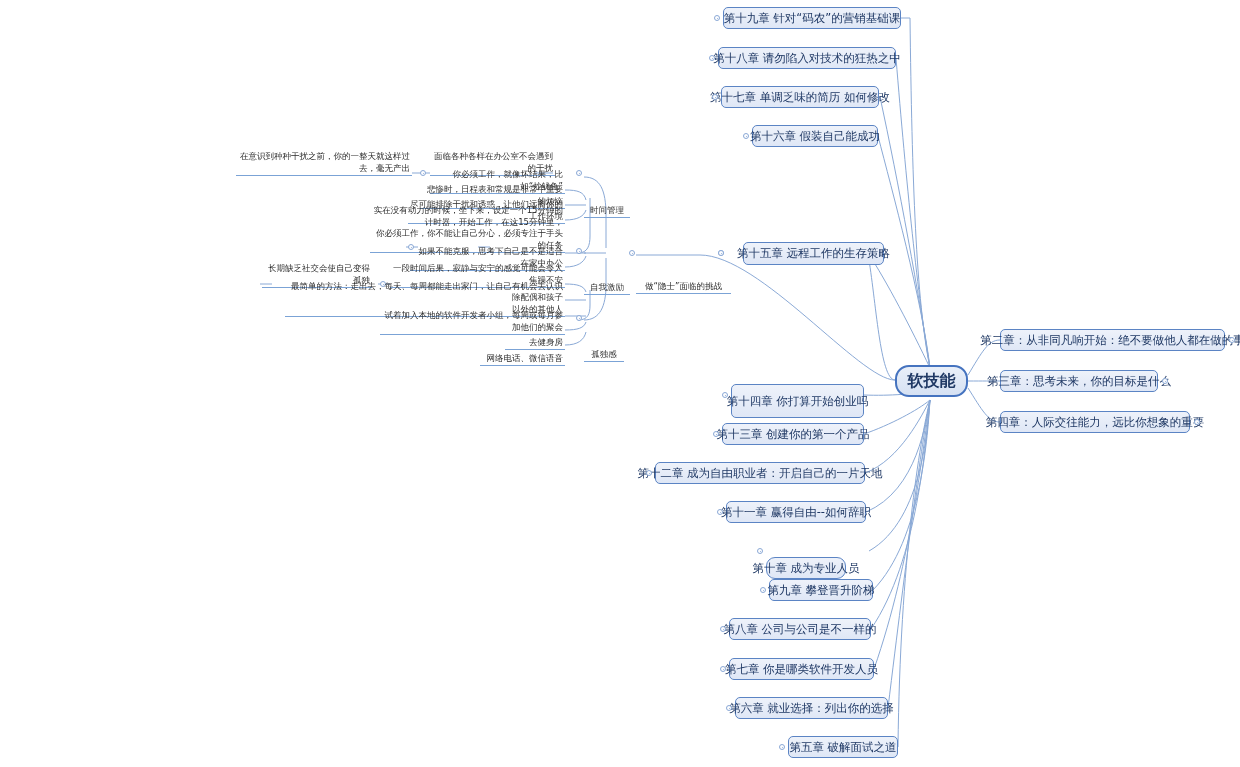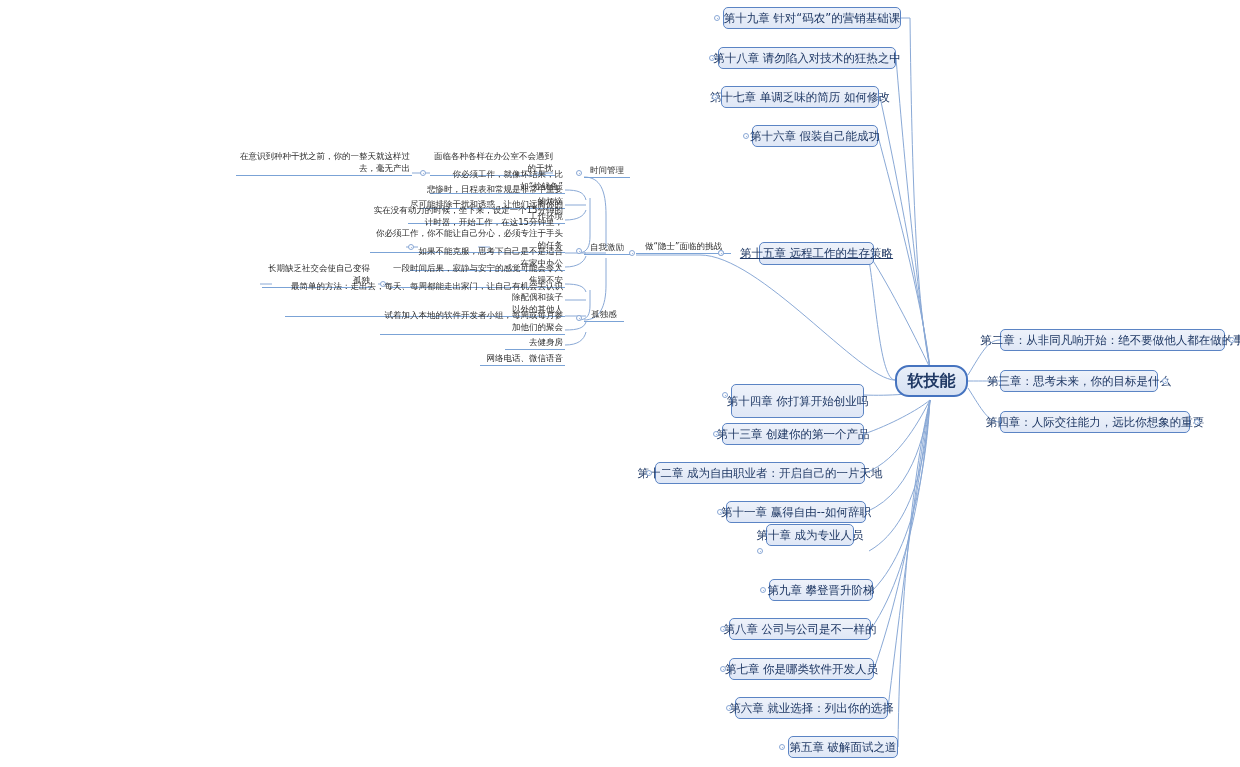--- a/index.html
+++ b/index.html
@@ -28,21 +28,21 @@
   
   .tnode{
     position:absolute;box-sizing:border-box;
     color:#2b2b2b;font-size:8.5px;line-height:1.35;
     border-bottom:1px solid #7ba3d6;
     white-space:pre-line;padding:0 2px 1px 2px;
     display:flex;align-items:flex-end;
   }
   .tnode.lbl{font-size:8.5px;color:#333;}
   .tnode.right{justify-content:flex-end;text-align:right;}
-  .tnode.center{justify-content:center;text-align:center;}
+  .tnode.center{justify-content:center;text-align:center;margin-top:40px;}
 
   
   .handle{
     position:absolute;width:6px;height:6px;border-radius:50%;
     border:1px solid #8aa9d6;background:#fdfdfe;box-sizing:border-box;
   }
   .handle::after{
     content:"";position:absolute;left:1.5px;top:1.5px;
     width:1px;height:1px;background:#8aa9d6;border-radius:50%;
   }
@@ -126,21 +126,21 @@
     <div class="node" style="left:721px;top:86px;width:158px;height:22px;">
       <span>第十七章 单调乏味的简历 如何修改</span>
       </div>
     <div class="handle" style="left:712px;top:94px;"></div>
 
     <div class="node" style="left:752px;top:125px;width:126px;height:22px;">
       <span>第十六章 假装自己能成功</span>
       </div>
     <div class="handle" style="left:743px;top:133px;"></div>
 
-    <div class="node" style="left:759px;top:242px;width:115px;height:23px;text-decoration:underline;">
+    <div class="node" style="left:743px;top:242px;width:141px;height:23px;">
       <span>第十五章 远程工作的生存策略</span>
       </div>
     <div class="handle" style="left:718px;top:250px;"></div>
 
     <div class="node" style="left:731px;top:384px;width:133px;height:34px;">
       <span>第十四章 你打算开始创业吗</span>
       </div>
     <div class="handle" style="left:722px;top:392px;"></div>
 
     <div class="node" style="left:722px;top:423px;width:142px;height:22px;">
@@ -151,21 +151,21 @@
     <div class="node" style="left:655px;top:462px;width:210px;height:22px;">
       <span>第十二章 成为自由职业者：开启自己的一片天地</span>
       </div>
     <div class="handle" style="left:646px;top:470px;"></div>
 
     <div class="node" style="left:726px;top:501px;width:140px;height:22px;">
       <span>第十一章 赢得自由--如何辞职</span>
       </div>
     <div class="handle" style="left:717px;top:509px;"></div>
 
-    <div class="node" style="left:766px;top:524px;width:88px;height:22px;">
+    <div class="node" style="left:766px;top:557px;width:80px;height:22px;border-radius:9px;">
       <span>第十章 成为专业人员</span>
       </div>
     <div class="handle" style="left:757px;top:548px;"></div>
 
     <div class="node" style="left:769px;top:579px;width:104px;height:22px;">
       <span>第九章 攀登晋升阶梯</span>
       </div>
     <div class="handle" style="left:760px;top:587px;"></div>
 
     <div class="node" style="left:729px;top:618px;width:142px;height:22px;">

